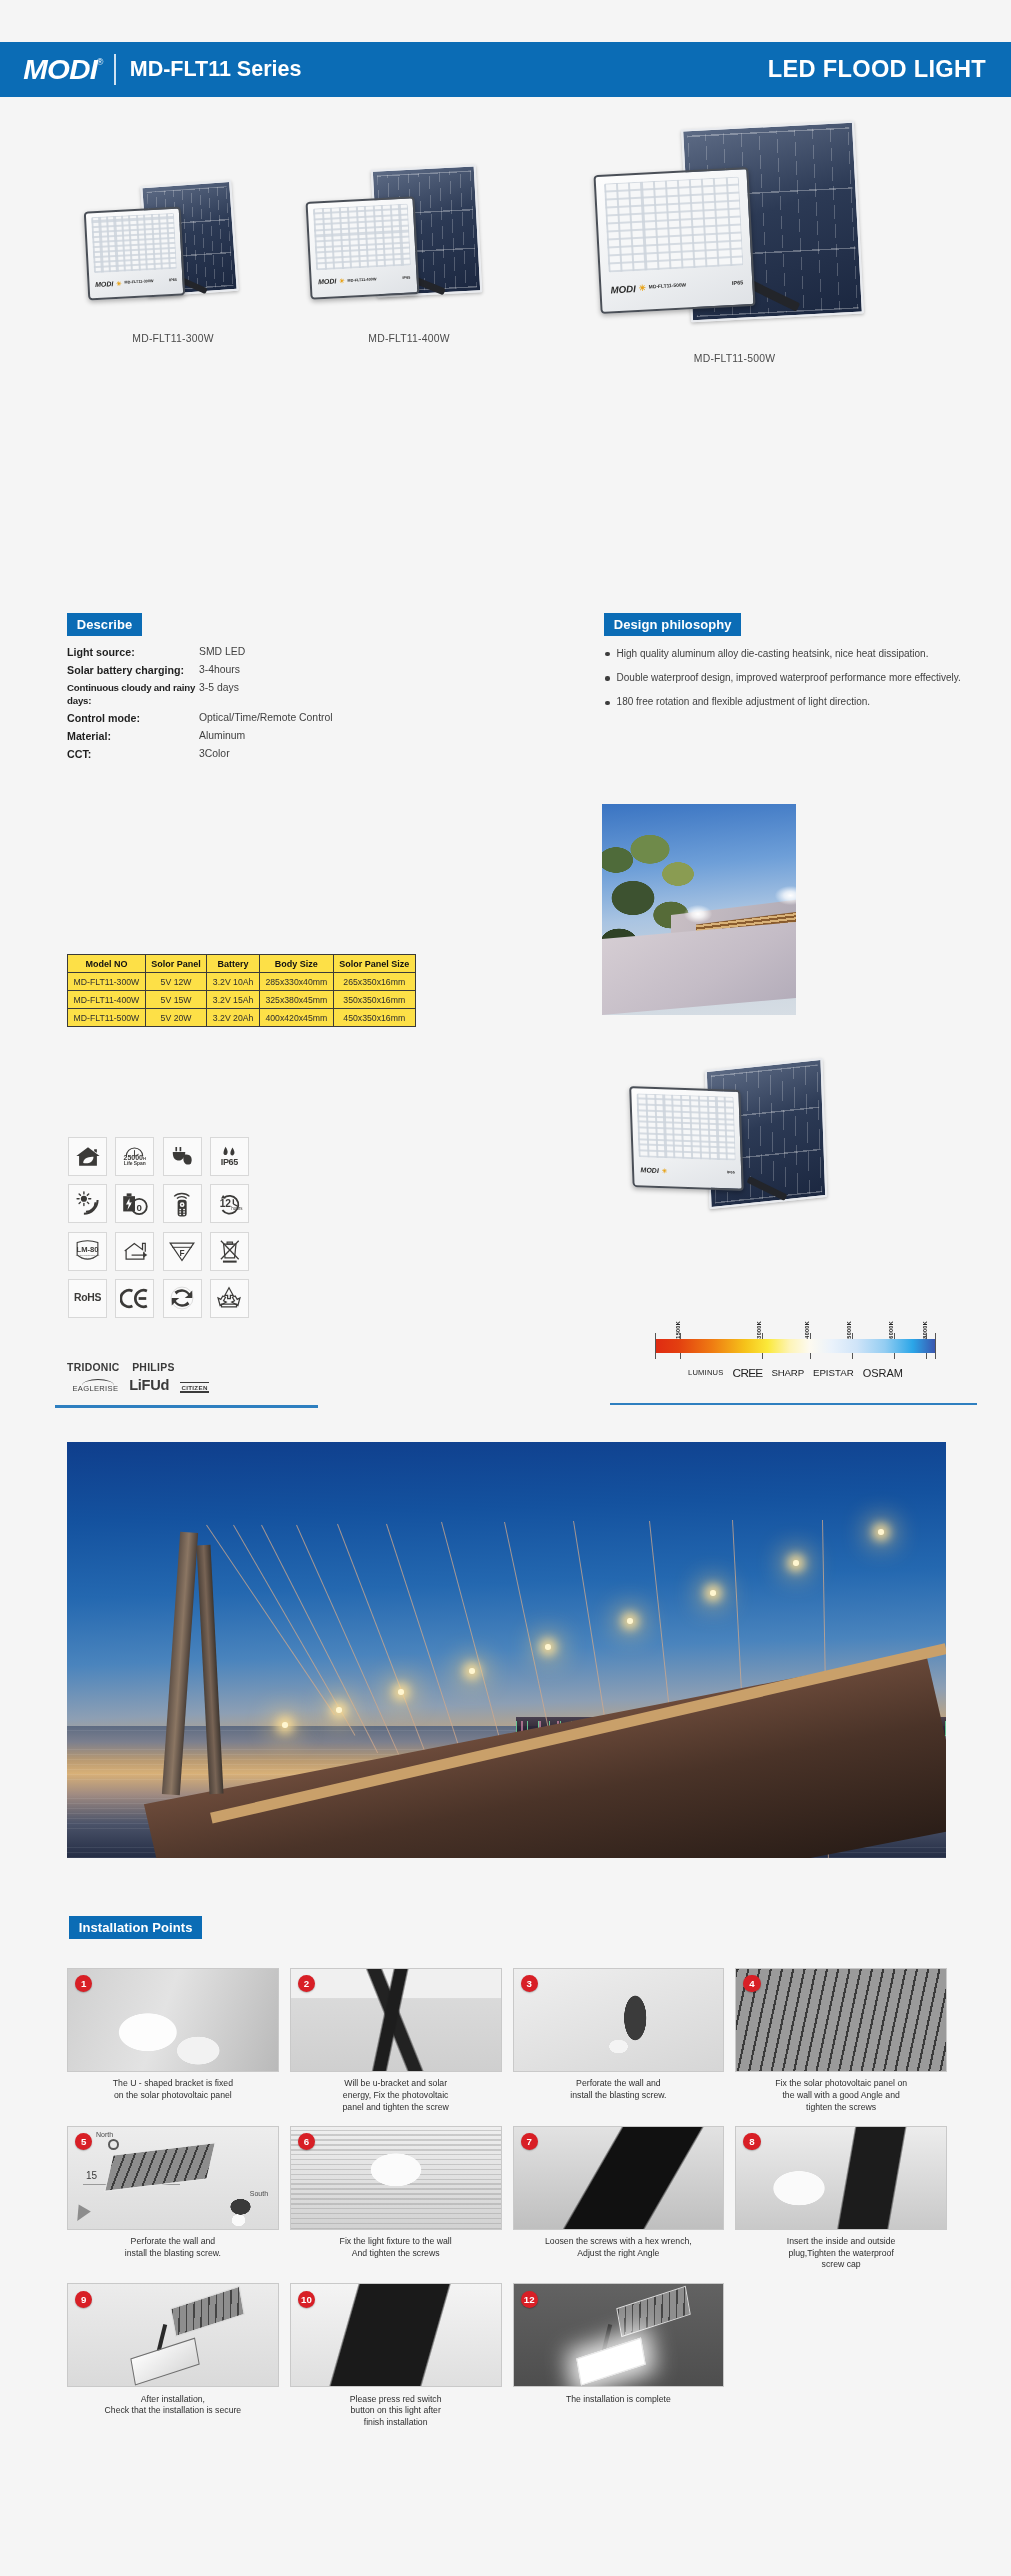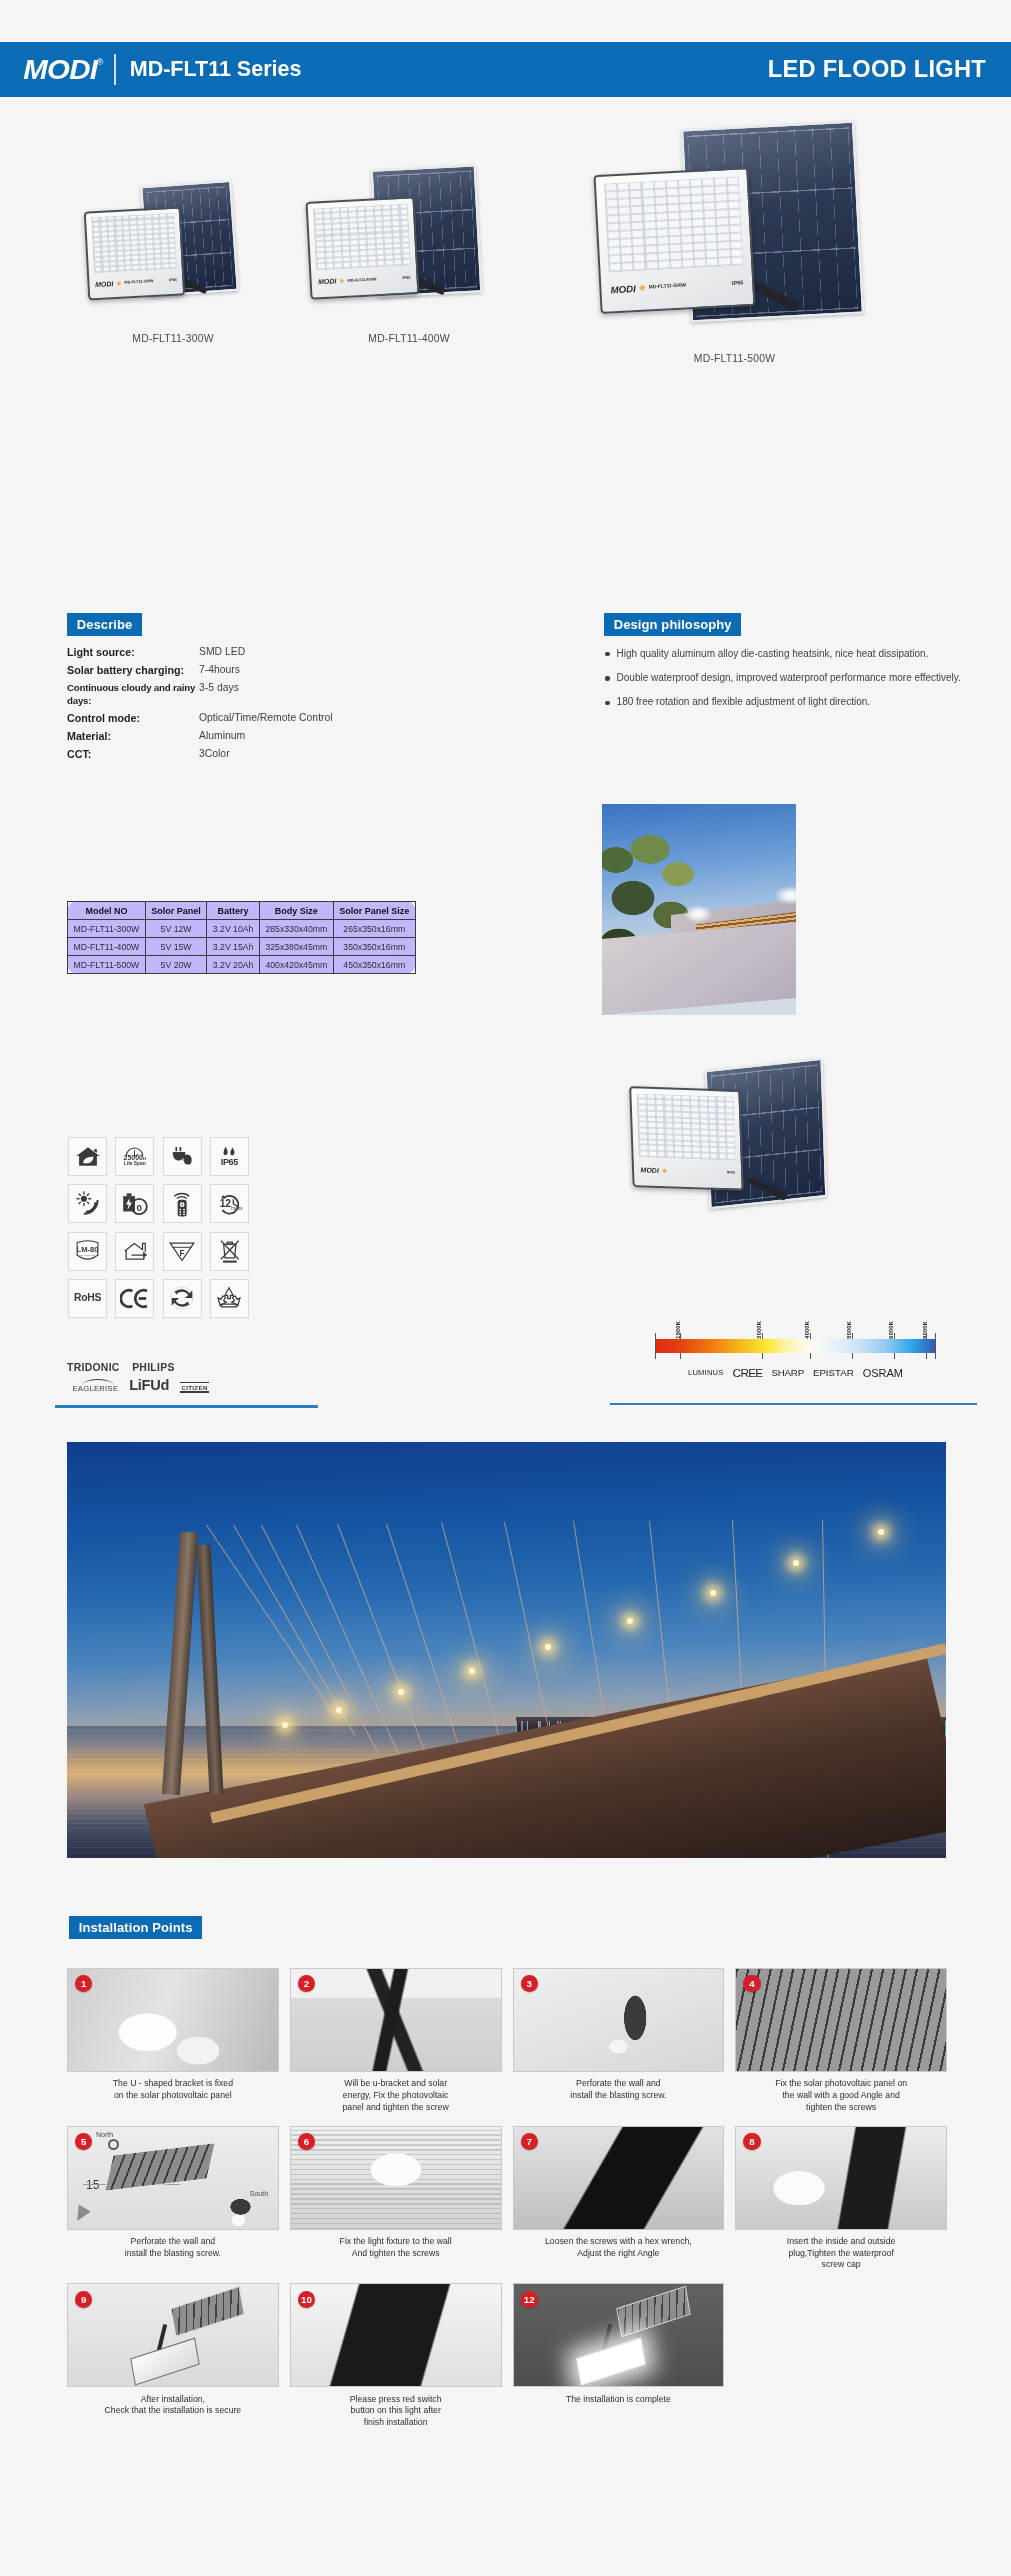--- a/index.html
+++ b/index.html
@@ -172,24 +172,23 @@
     position:absolute; left:82px; top:101px; width:28px; height:18px;
     background:radial-gradient(ellipse at center,#ffffff 0%,rgba(255,255,255,.75) 30%,rgba(255,255,255,0) 72%);
   }
   .b-glow2 {
     position:absolute; left:173px; top:82px; width:30.5px; height:19.4px;
     background:radial-gradient(ellipse at center,#ffffff 0%,rgba(255,255,255,.75) 30%,rgba(255,255,255,0) 72%);
   }
 
   
   .spec-table {
-    position:absolute; left:67px; top:901px;
+    position:absolute; left:67px; top:954px;
     border-collapse:collapse;
-    background:#c4b5fd;
-    border-radius:11px;
+    background:#fde047;
   }
   .spec-table th, .spec-table td {
     border:0.7px solid #3a3a3a;
     text-align:center;
     padding:3.5px 5.5px;
     font-size:8.7px;
     white-space:nowrap;
   }
   .spec-table th { font-weight:bold; font-size:9px; color:#111; }
   .spec-table td { color:#2e2e2e; }
@@ -457,21 +456,21 @@
   }
   .compass-north, .compass-south {
     position:absolute; font-size:7px; color:#4a4a4a;
   }
   .compass-north { left:28px; top:4.2px; }
   .compass-south { right:9.7px; bottom:32px; }
   .compass-ring {
     position:absolute; left:40px; top:12.5px;
     width:11px; height:11px; border:2.8px solid #5a5a5a; border-radius:50%;
   }
-  .compass-15 { position:absolute; left:18px; top:43px; font-size:12px; color:#3a3a3a;margin-top:8px; }
+  .compass-15 { position:absolute; left:18px; top:43px; font-size:10px; color:#3a3a3a; }
   .compass-line { position:absolute; left:15.2px; top:57px; width:97px; height:0.7px; background:#9a9a9a; }
   .compass-arrow {
     position:absolute; left:5.5px; bottom:7px;
     width:0; height:0; border-left:7.6px solid transparent;
     border-right:7.6px solid transparent; border-bottom:15.2px solid #8d8d8d;
     transform:rotate(-150deg);
   }
 </style>
 </head>
 <body>
@@ -544,21 +543,21 @@
 
 <div class="describe-box">
   <div class="blue-tag">Describe</div>
   <div class="spec-list">
     <div class="spec-row">
       <div class="spec-key">Light source:</div>
       <div class="spec-val">SMD LED</div>
     </div>
     <div class="spec-row">
       <div class="spec-key">Solar battery charging:</div>
-      <div class="spec-val">7-4hours</div>
+      <div class="spec-val">3-4hours</div>
     </div>
     <div class="spec-row">
       <div class="spec-key narrow">Continuous cloudy and rainy days:</div>
       <div class="spec-val">3-5 days</div>
     </div>
     <div class="spec-row">
       <div class="spec-key">Control mode:</div>
       <div class="spec-val">Optical/Time/Remote Control</div>
     </div>
     <div class="spec-row">

